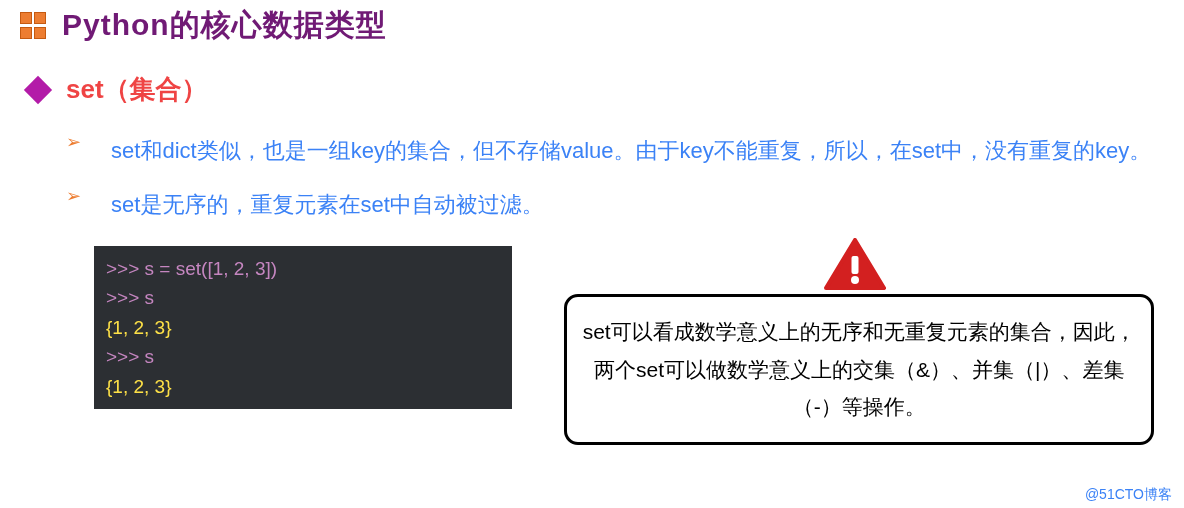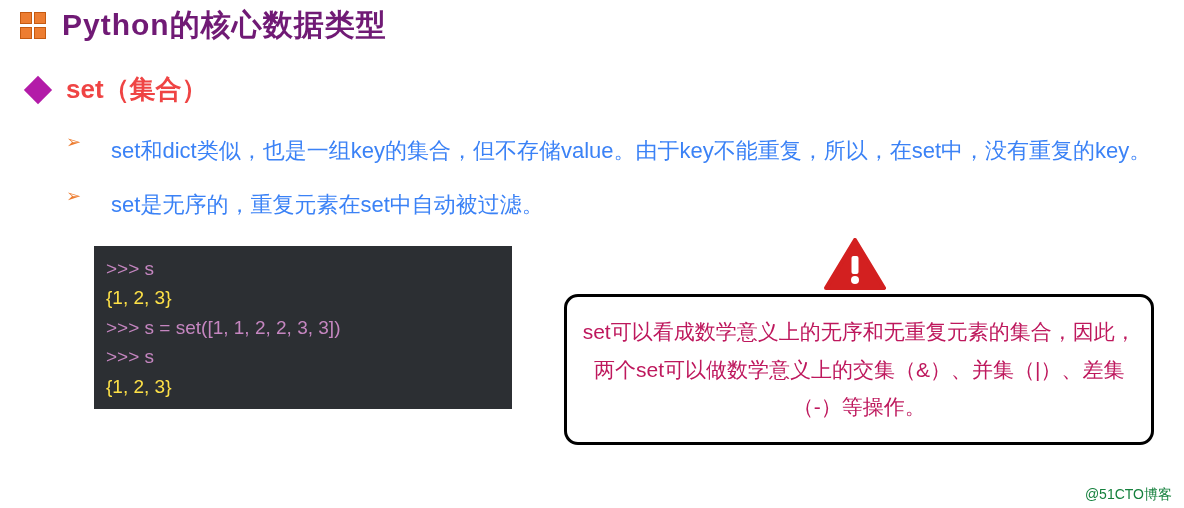--- a/index.html
+++ b/index.html
@@ -109,30 +109,30 @@
       z-index: 2;
     }
     .callout-box {
       margin-top: 44px;
       border: 3px solid #000;
       border-radius: 14px;
       padding: 16px 14px;
       font-size: 21px;
       line-height: 1.8;
       text-align: center;
-      color: #be185d;
+      color: #000000;
       background: #fff;
       margin-left: 8px;
     }
     .watermark {
       position: absolute;
       bottom: 4px;
       right: 12px;
       font-size: 14px;
-      color: #15803d;
+      color: #3b82f6;
     }
   </style>
 </head>
 <body>
 
 <div class="title-row">
   <div class="title-icon">
     <div class="sq"></div>
       <div class="sq"></div>
       <div class="sq"></div>
@@ -152,23 +152,23 @@
     <span class="bullet-text">set和dict类似，也是一组key的集合，但不存储value。由于key不能重复，所以，在set中，没有重复的key。</span>
   </div>
   <div class="bullet-item">
     <span class="arrow-bullet">➢</span>
     <span class="bullet-text">set是无序的，重复元素在set中自动被过滤。</span>
   </div>
 </div>
 
 <div class="lower-section">
   <div class="code-block">
+    <div class="prompt">&gt;&gt;&gt; s = set([1, 2, 3])</div>
     <div class="prompt">&gt;&gt;&gt; s</div>
     <div class="code-out">{1, 2, 3}</div>
-    <div class="prompt">&gt;&gt;&gt; s = set([1, 1, 2, 2, 3, 3])</div>
     <div class="prompt">&gt;&gt;&gt; s</div>
     <div class="code-out">{1, 2, 3}</div>
   </div>
 
   <div class="callout-wrap">
     <div class="warn-icon">
       <svg width="62" height="54" viewBox="0 0 62 54">
         <path d="M31 2 L60 50 L2 50 Z" fill="#D32020" stroke="#D32020" stroke-linejoin="round" stroke-width="4"></path>
         <rect x="27.5" y="18" width="7" height="18" rx="2" fill="#fff"></rect>
         <circle cx="31" cy="42" r="4" fill="#fff"></circle>

